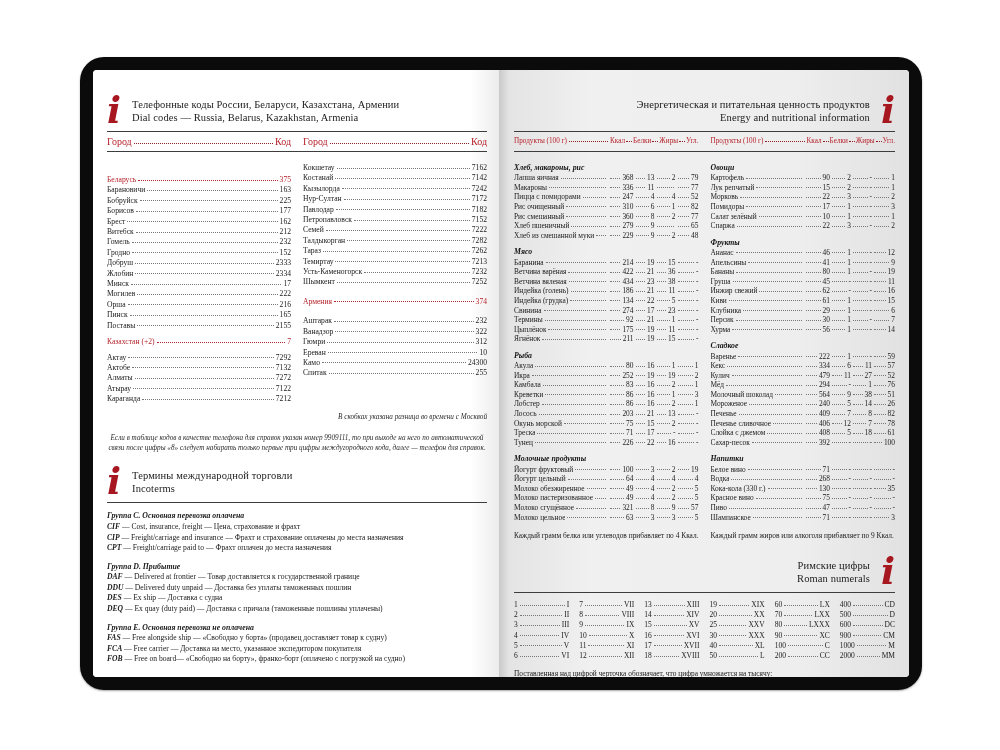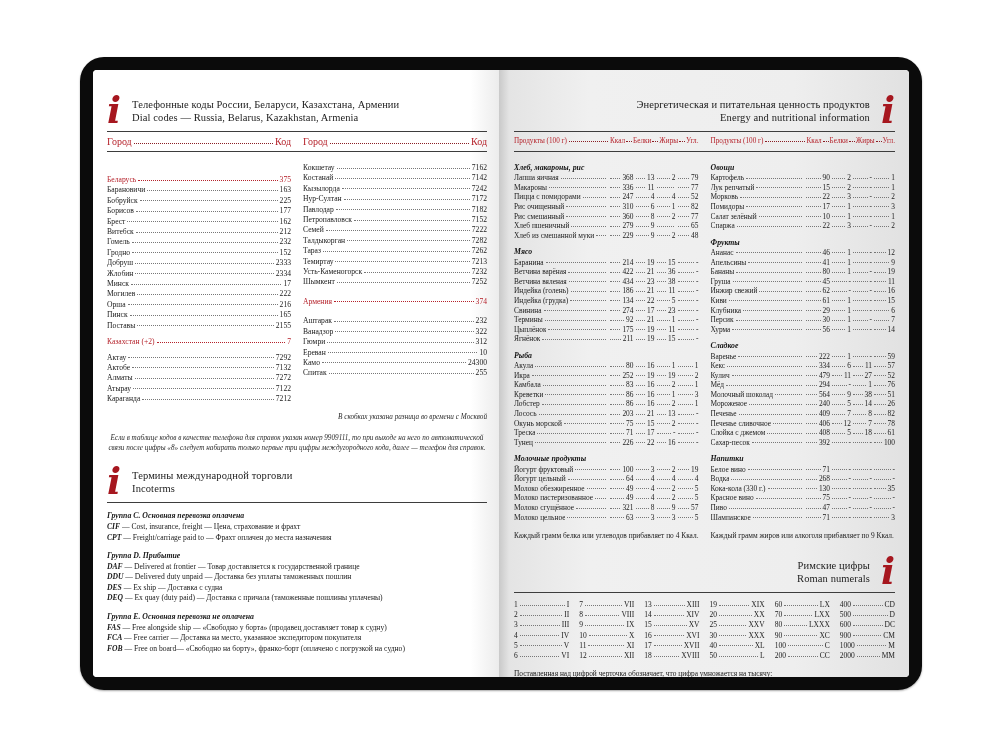--- a/index.html
+++ b/index.html
@@ -325,20 +325,21 @@
           <div class="titles">
             <div class="title-line">Термины международной торговли</div>
             <div class="title-line">Incoterms</div>
           </div>
         </div>
         <div class="rule"></div>
         <div id="inco-groups">
             <div class="inco-group">
               <div class="gtitle">Группа C. Основная перевозка оплачена</div>
               <div class="gitem"><span class="gcode">CIF</span><span> — Cost, insurance, freight — Цена, страхование и фрахт</span></div>
+              <div class="gitem"><span class="gcode">CIP</span><span> — Freight/carriage and insurance — Фрахт и страхование оплачены до места назначения</span></div>
               <div class="gitem"><span class="gcode">CPT</span><span> — Freight/carriage paid to — Фрахт оплачен до места назначения</span></div>
             </div>
             <div class="inco-group">
               <div class="gtitle">Группа D. Прибытие</div>
               <div class="gitem"><span class="gcode">DAF</span><span> — Delivered at frontier — Товар доставляется к государственной границе</span></div>
               <div class="gitem"><span class="gcode">DDU</span><span> — Delivered duty unpaid — Доставка без уплаты таможенных пошлин</span></div>
               <div class="gitem"><span class="gcode">DES</span><span> — Ex ship — Доставка с судна</span></div>
               <div class="gitem"><span class="gcode">DEQ</span><span> — Ex quay (duty paid) — Доставка с причала (таможенные пошлины уплачены)</span></div>
             </div>
             <div class="inco-group">

